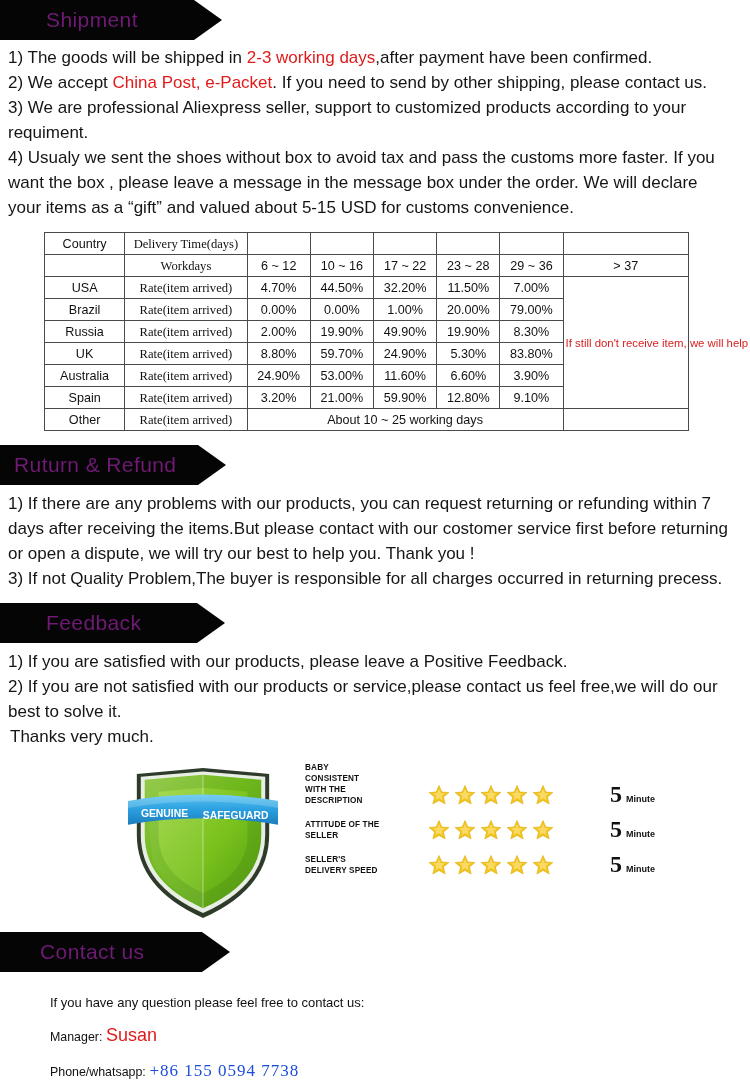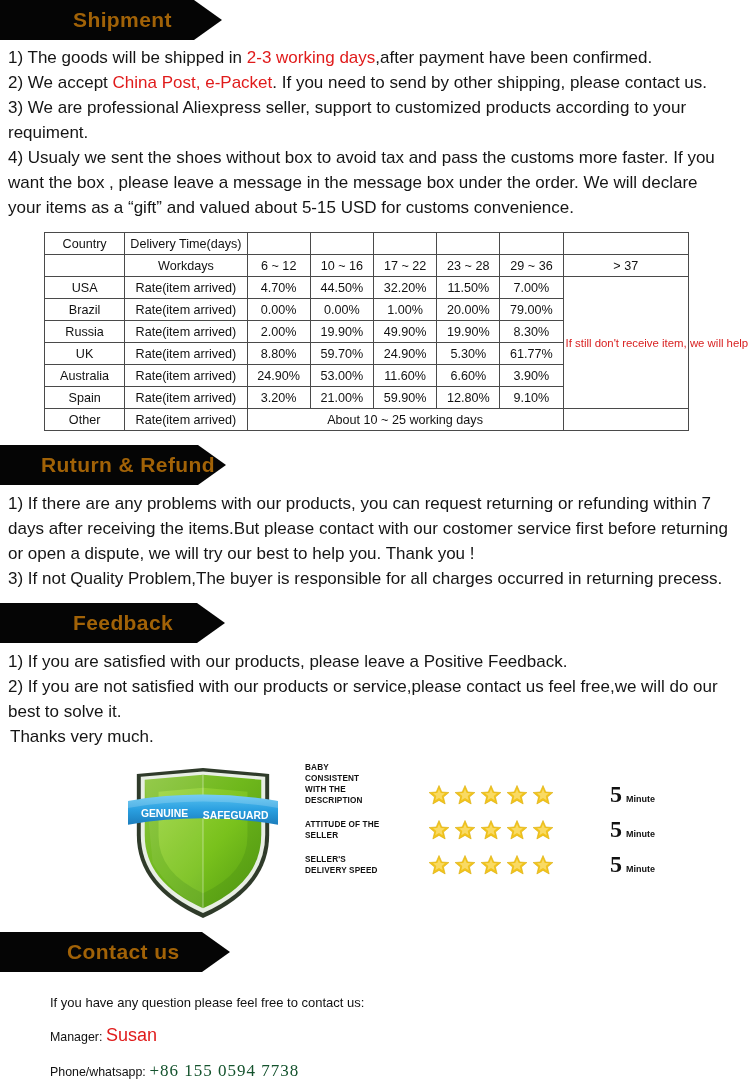--- a/index.html
+++ b/index.html
@@ -30,28 +30,27 @@
     left: 0;
     top: 0;
     height: 40px;
     background: #050505;
     -webkit-clip-path: polygon(0 0, calc(100% - 28px) 0, 100% 50%, calc(100% - 28px) 100%, 0 100%);
     clip-path: polygon(0 0, calc(100% - 28px) 0, 100% 50%, calc(100% - 28px) 100%, 0 100%);
   }
   .banner-title {
     position: relative;
     z-index: 2;
-    color: #a16207;
+    color: #701a75;
     font-size: 21px;
-    font-weight: 700;
+    font-weight: 400;
     letter-spacing: 0.4px;
     padding-left: 46px;
     line-height: 40px;
     white-space: nowrap;
-    margin-left: 27px;
   }
 
   
   .para {
     font-size: 17px;
     line-height: 25px;
     color: #151515;
     padding: 0 12px 0 8px;
     white-space: normal;
   }
@@ -77,21 +76,21 @@
   table.delivery td {
     border: 1px solid #4a4a4a;
     height: 22px;
     text-align: center;
     padding: 1px 2px;
     vertical-align: middle;
     line-height: 18px;
     white-space: nowrap;
   }
   td.c-country { width: 80px; }
-  td.c-label   { width: 122px; }
+  td.c-label   { width: 122px; font-family: Liberation Serif, serif; }
   td.c-bin     { width: 63px; }
   td.c-last    { width: 125px; }
   td.red-note {
     color: #d81f1f;
     font-size: 11.4px;
     line-height: 15.5px;
     text-align: justify;
     text-align-last: justify;
     white-space: normal;
     padding: 2px 4px;
@@ -166,21 +165,21 @@
     color: #111;
   }
   .contact-line .label-sm { font-size: 12.4px; }
   .name-red {
     color: #e01b1b;
     font-size: 18px;
     font-family: "Liberation Sans", sans-serif;
     text-align: right;
   }
   .phone-red {
-    color: #14532d;
+    color: #1d4ed8;
     font-size: 17px;
     font-family: "Liberation Serif", serif;
     letter-spacing: 1px;
   }
   .contact-line.manager { padding-left: 0px; }
 </style>
 </head>
 <body>
 
 <div class="banner">
@@ -254,21 +253,21 @@
         <td class="c-bin">8.30%</td>
       </tr>
 
       <tr>
         <td class="c-country">UK</td>
         <td class="c-label">Rate(item arrived)</td>
         <td class="c-bin">8.80%</td>
         <td class="c-bin">59.70%</td>
         <td class="c-bin">24.90%</td>
         <td class="c-bin">5.30%</td>
-        <td class="c-bin">61.77%</td>
+        <td class="c-bin">83.80%</td>
       </tr>
 
       <tr>
         <td class="c-country">Australia</td>
         <td class="c-label">Rate(item arrived)</td>
         <td class="c-bin">24.90%</td>
         <td class="c-bin">53.00%</td>
         <td class="c-bin">11.60%</td>
         <td class="c-bin">6.60%</td>
         <td class="c-bin">3.90%</td>

